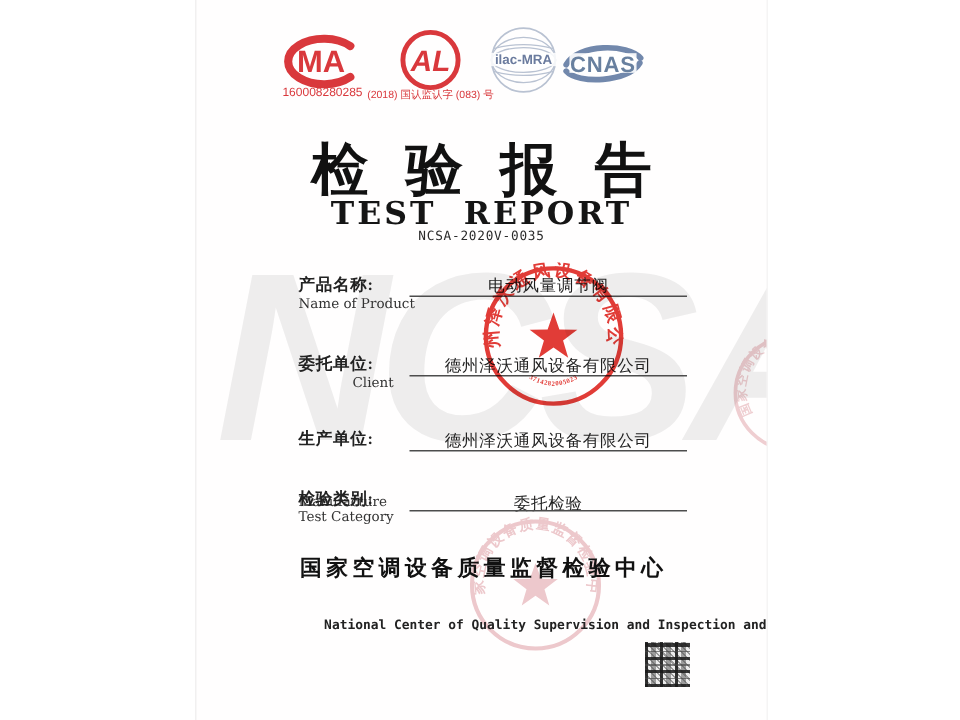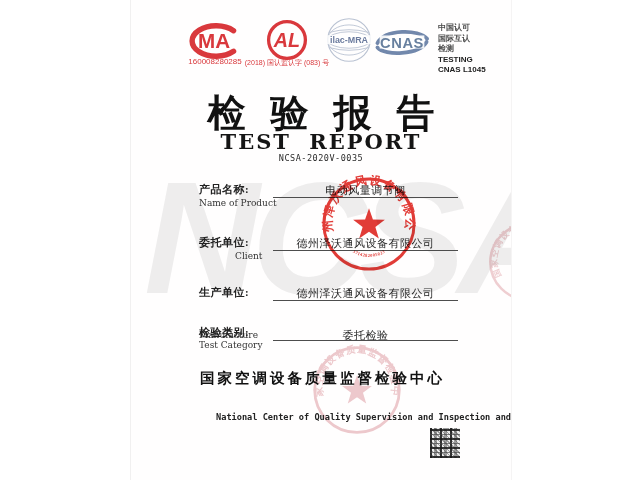--- a/index.html
+++ b/index.html
@@ -82,27 +82,20 @@
       <text x="35" y="39" text-anchor="middle" class="logo-text" font-size="13" fill="var(--ilac-text)">ilac-MRA</text>
     </svg>
 
     <svg class="abs" style="left:241px;top:25px;" width="60" height="34" viewBox="0 0 110 60">
       <path d="M 10,32 C 24,6 86,6 101,24" fill="none" stroke="var(--cnas-blue)" stroke-width="7" stroke-linecap="round"></path>
       <path d="M 100,30 C 86,54 24,56 10,40" fill="none" stroke="var(--cnas-blue)" stroke-width="7" stroke-linecap="round"></path>
       <rect x="14" y="18" width="82" height="24" fill="#ffffff" opacity="0.9"></rect>
       <text x="55" y="41" text-anchor="middle" class="logo-text" font-size="27" letter-spacing="1" fill="var(--cnas-text)">CNAS</text>
     </svg>
 
-    <div class="abs cnas-block" style="left:307px;top:23px;width:72px;">
-      <div>中国认可</div>
-      <div>国际互认</div>
-      <div>检测</div>
-      <div class="dark">TESTING</div>
-      <div class="dark">CNAS L1045</div>
-    </div>
 
     <div class="abs ctr title-en" style="top:129px;">TEST REPORT</div>
     <div class="abs ctr title-zh" style="top:88px;">检验报告</div>
     <div class="abs ctr report-no" style="top:153px;">NCSA-2020V-0035</div>
 
     <div>
       <div class="abs f-label-zh" style="left:68px;top:182px;">产品名称:</div>
       <div class="abs f-label-en" style="left:68px;top:198px;">Name of Product</div>
       <div class="abs f-value" style="left:142px;top:183px;width:185px;">电动风量调节阀</div>
       <div class="abs f-line" style="left:142px;top:197px;width:185px;"></div>

